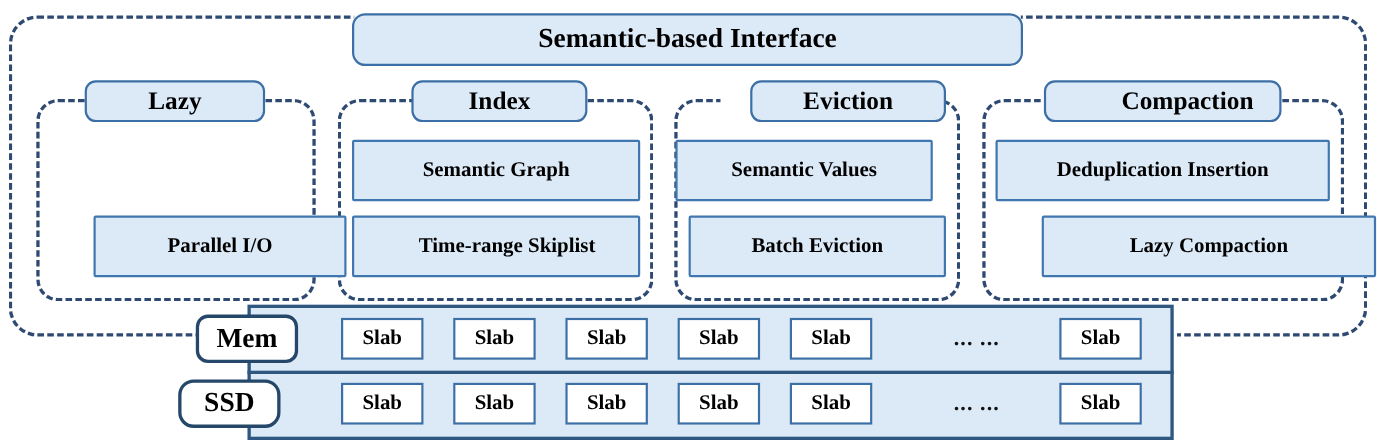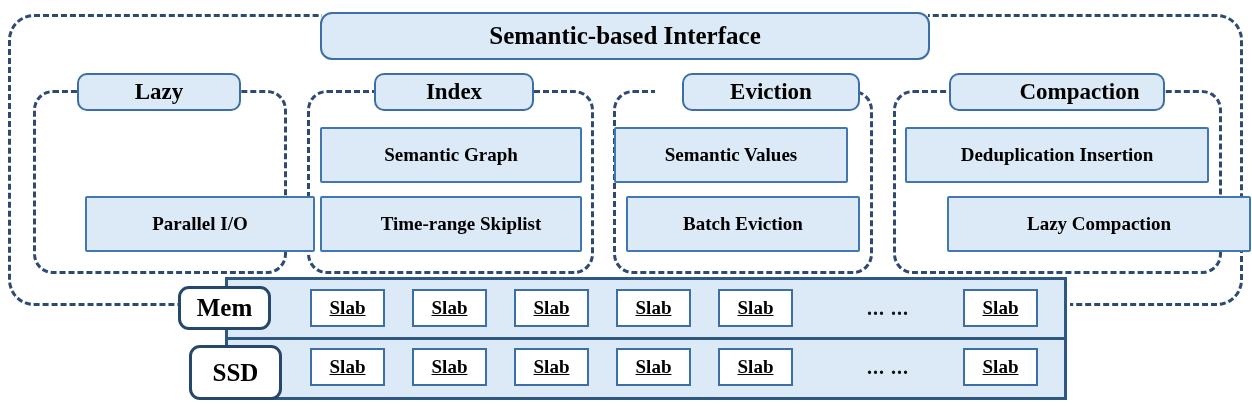--- a/index.html
+++ b/index.html
@@ -118,21 +118,20 @@
     box-sizing: border-box;
     background: #ffffff;
     border: 2.2px solid #3c6fa6;
     display: flex;
     align-items: center;
     justify-content: center;
     color: #000000;
     font-weight: bold;
     font-size: 19px;
     z-index: 8;
-    text-decoration: underline;
   }
 
   .ellipsis {
     position: absolute;
     display: flex;
     align-items: center;
     justify-content: center;
     color: #111111;
     font-weight: bold;
     font-size: 20px;
@@ -232,21 +231,21 @@
   <div class="slab" style="left:718px; top:289px; width:75px; height:38px;">
     <span>Slab</span>
   </div>
   <div class="ellipsis" style="left:840px; top:289px; width:96px; height:38px;">
     <span>... ...</span>
   </div>
   <div class="slab" style="left:963px; top:289px; width:75px; height:38px;">
     <span>Slab</span>
   </div>
 
-  <div class="storage-label" style="left:189px; top:345px; width:93px; height:55px;">
+  <div class="storage-label" style="left:162px; top:345px; width:93px; height:44px;border-radius:14px;">
     <span>SSD</span>
   </div>
   <div class="slab" style="left:310px; top:348px; width:75px; height:38px;">
     <span>Slab</span>
   </div>
   <div class="slab" style="left:412px; top:348px; width:75px; height:38px;">
     <span>Slab</span>
   </div>
   <div class="slab" style="left:514px; top:348px; width:75px; height:38px;">
     <span>Slab</span>

